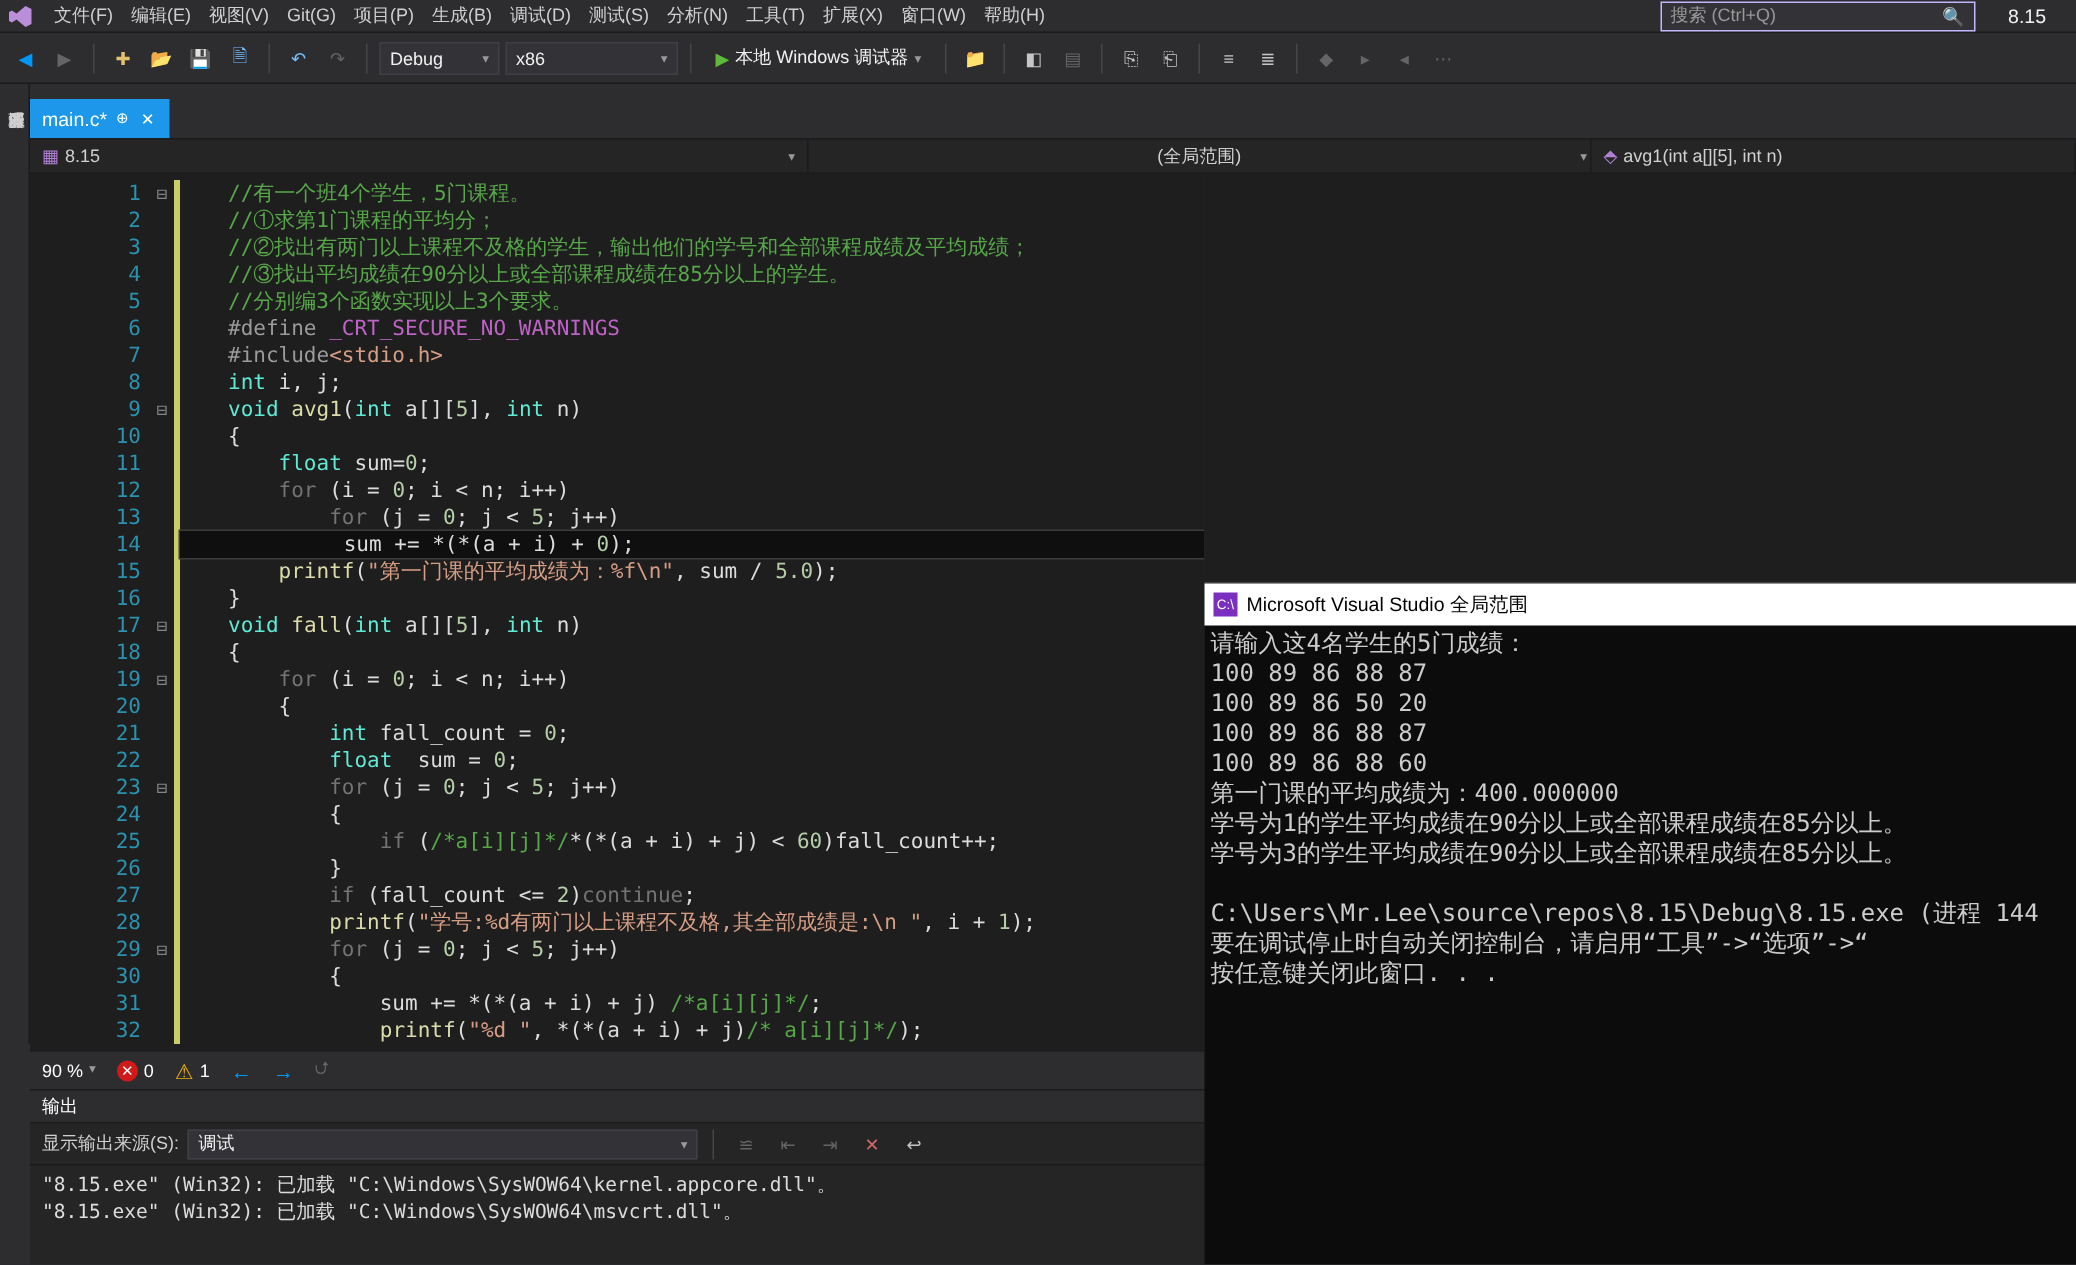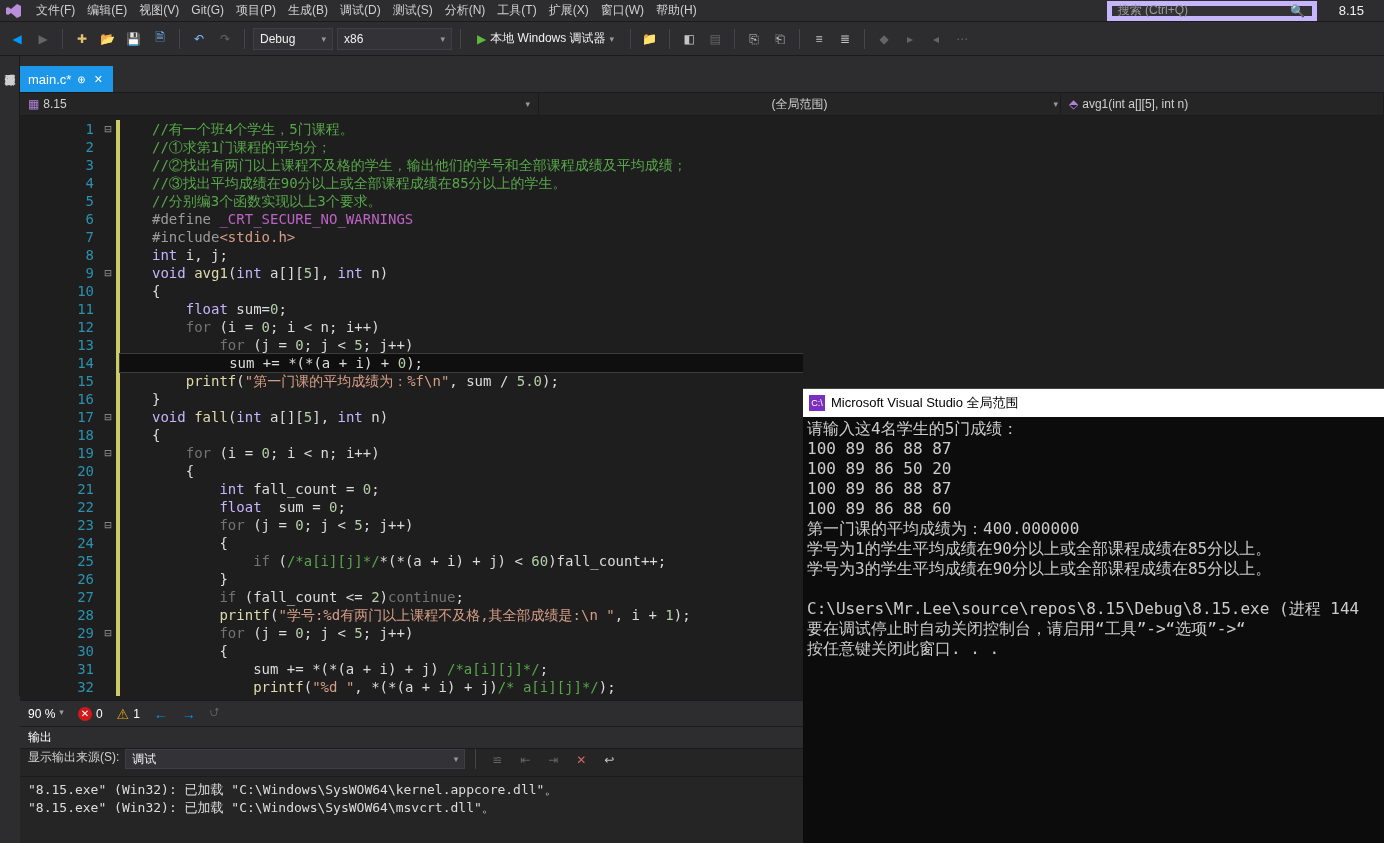--- a/index.html
+++ b/index.html
@@ -19,21 +19,21 @@
   display: flex;
   align-items: center;
   padding: 0 4px;
   gap: 6px;
   border-bottom: 1px solid #1b1b1c;
 }
 .menubar .vs-logo { width: 20px; height: 20px; display:flex; align-items:center; justify-content:center; color:#ba8ed9; }
 .menubar .mitem { padding: 2px 6px; color: #d0d0d0; cursor: default; }
 .menubar .spacer { flex: 1; }
 .menubar .search {
-  background: #333337; border: 5px solid #c4b5fd; color:#999;
+  background: #333337; border: 1px solid #c4b5fd; color:#999;
   padding: 2px 6px; width: 210px; height:20px; display:flex; align-items:center;
 }
 .menubar .search .mag { margin-left:auto; color:#ccc; }
 .menubar .ver { color:#f1f1f1; padding:0 16px; font-size:13px;}
 .toolbar {
   height: 34px; background:#2d2d30; display:flex; align-items:center;
   padding: 0 6px; gap:4px; border-bottom:1px solid #1b1b1c;
 }
 .tbtn {
   width:22px; height:22px; display:flex; align-items:center; justify-content:center;
@@ -97,21 +97,21 @@
 .fold div { height:18px; text-align:center; font-size:12px; }
 .changebar { width:4px; background:#1e1e1e; padding-top:4px;}
 .changebar div { height:18px; }
 .changebar .y { background:#cccc66; }
 .code { flex:1; padding:4px 0 0 8px; white-space:pre; color:#dcdcdc; }
 .code .ln { height:18px; display:block;margin-left:24px; }
 .code .ln.hl { background:#0f0f10; outline:1px solid #3c3c3c; margin-left:-8px; padding-left:8px; }
 .c-comment { color:#57a64a; }
 .c-pre { color:#9b9b9b; }
 .c-mac { color:#bd63c5; }
-.c-kw { color:#c4b5fd; }
+.c-kw { color:#5eead4; }
 .c-inc { color:#d69d85;}
 .c-num { color:#b5cea8; }
 .c-str { color:#d69d85; }
 .c-fn { color:#dcdcaa; }
 .c-flow { color:#737373; }
 .statusstrip {
   position:absolute; left:20px; top:700px; width:783px; height:26px;
   background:#2d2d30; border-top:1px solid #1b1b1c;
   display:flex; align-items:center; padding:0 8px; gap:14px; color:#ffffff;
 }
@@ -123,21 +123,21 @@
 .statusstrip .navarr { color:#0097fb; font-size:14px; }
 .outputpanel {
   position:absolute; left:20px; top:726px; width:783px; bottom:0;
   background:#252526; border-top:1px solid #1b1b1c;
 }
 .outputpanel .ohdr {
   height:22px; background:#2d2d30; color:#fff; padding:2px 8px;
   border-bottom:1px solid #1b1b1c; display:flex; align-items:center;
 }
 .outputpanel .otool {
-  height:28px; display:flex; align-items:flex-start; gap:6px; padding:0 8px;
+  height:28px; display:flex; align-items:center; gap:6px; padding:0 8px;
   border-bottom:1px solid #1b1b1c; color:#d0d0d0;
 }
 .outputpanel .osel {
   background:#333337; border:1px solid #3f3f46; height:20px; width:340px;
   display:flex; align-items:center; padding:0 6px; color:#f1f1f1;gap:30px;
 }
 .outputpanel .obody {
   padding:4px 8px; font-family:Consolas,monospace; font-size:13px; color:#dcdcdc;
   white-space:pre;
 }

